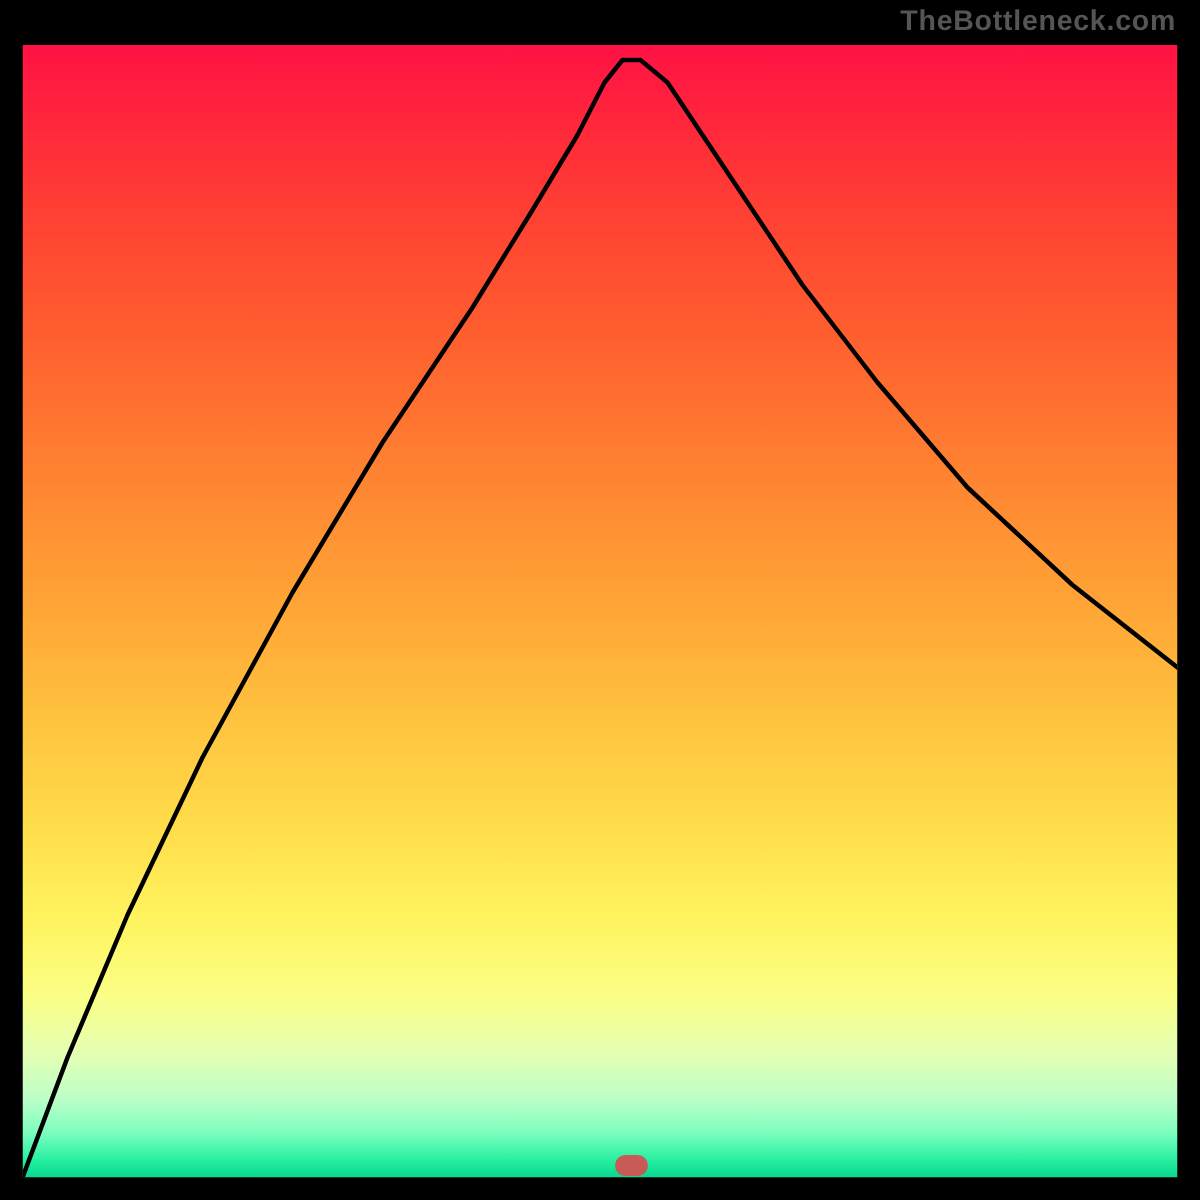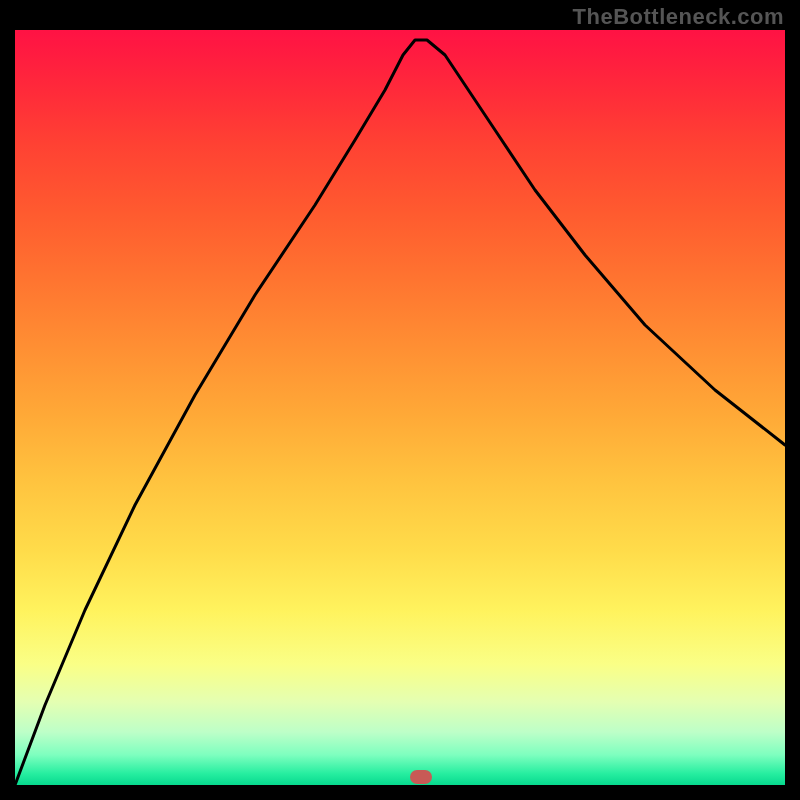--- a/index.html
+++ b/index.html
@@ -15,21 +15,21 @@
     position: relative;
     width: 800px;
     height: 800px;
     background: #000;
   }
   .watermark {
     position: absolute;
     top: 4px;
     right: 16px;
     color: #555;
-    font-size: 22px;
+    font-size: 19px;
     font-weight: 600;
     letter-spacing: 0.5px;
     user-select: none;
   }
   .plot {
     position: absolute;
     left: 15px;
     top: 30px;
     width: 770px;
     height: 755px;

